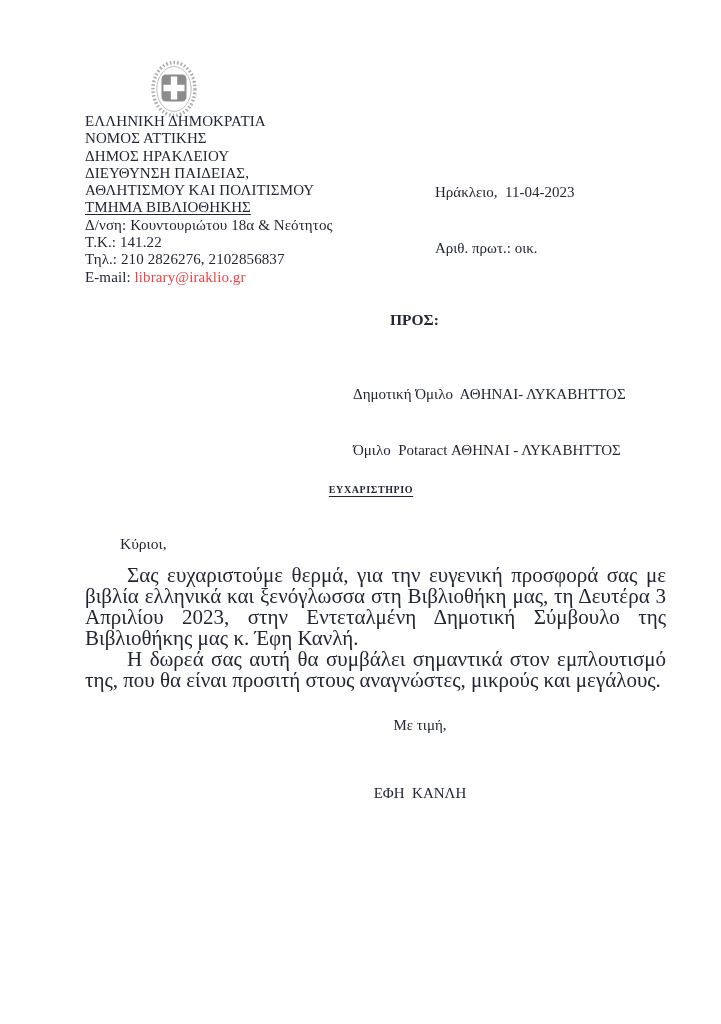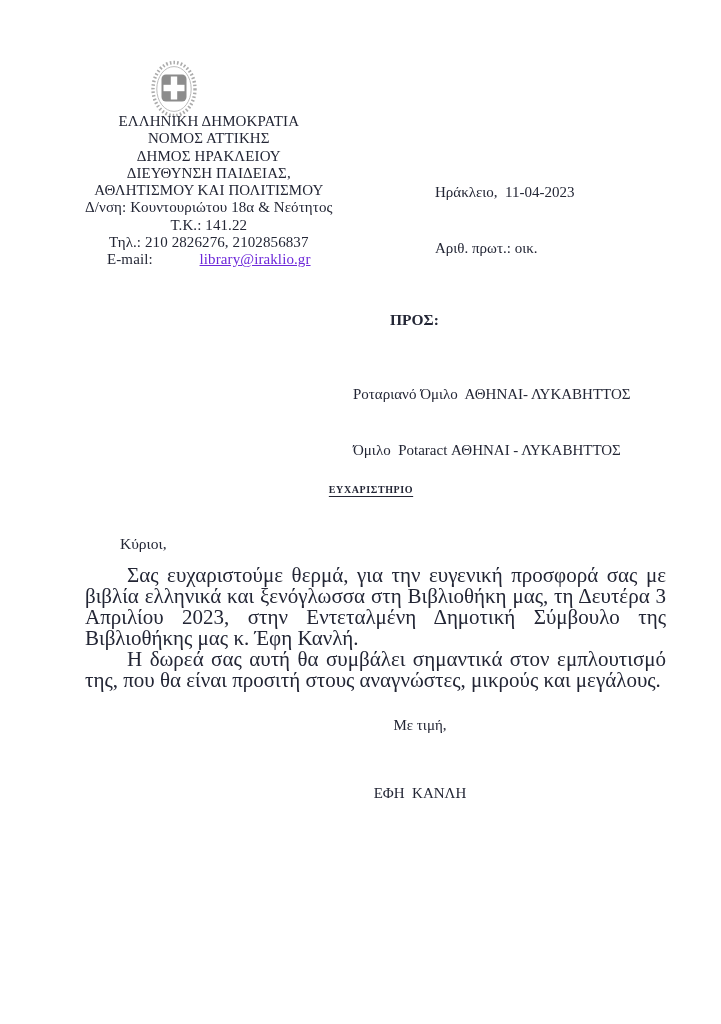--- a/index.html
+++ b/index.html
@@ -13,24 +13,24 @@
   }
   .page { position: absolute; inset: 0; background: #ffffff; }
 
   .emblem { position: absolute; left: 150px; top: 60px; width: 48px; height: 58px; }
 
   .letterhead {
     position: absolute; left: 85px; top: 113px;
     font-size: 15px; line-height: 17.3px;
     letter-spacing: 0.1px;
   }
-  .lh-line { white-space: pre-wrap; text-align: center; }
+  .lh-line { white-space: pre-wrap; }
   .underlined { text-decoration: underline; text-underline-offset: 2px; }
   .email {
-    color: #6d28d9; text-decoration: underline; cursor: pointer; margin-left: 43px;
+    color: #ef4444; cursor: pointer;
   }
 
   .refblock {
     position: absolute; left: 435px; top: 146px;
     font-size: 15px; line-height: 18.5px;
     white-space: pre-wrap;
   }
 
   .to-label {
     position: absolute; left: 390px; top: 311px;
@@ -84,35 +84,36 @@
     <rect x="20.8" y="16.5" width="6.4" height="23" fill="#ffffff"></rect>
     <rect x="13.5" y="24.8" width="21" height="6.4" fill="#ffffff"></rect>
   </svg>
 
   <div class="letterhead">
     <div class="lh-line">ΕΛΛΗΝΙΚΗ ΔΗΜΟΚΡΑΤΙΑ</div>
     <div class="lh-line">ΝΟΜΟΣ ΑΤΤΙΚΗΣ</div>
     <div class="lh-line">ΔΗΜΟΣ ΗΡΑΚΛΕΙΟΥ</div>
     <div class="lh-line">ΔΙΕΥΘΥΝΣΗ ΠΑΙΔΕΙΑΣ,</div>
     <div class="lh-line">ΑΘΛΗΤΙΣΜΟΥ ΚΑΙ ΠΟΛΙΤΙΣΜΟΥ</div>
+    <div class="lh-line"><span class="underlined">ΤΜΗΜΑ ΒΙΒΛΙΟΘΗΚΗΣ</span></div>
     <div class="lh-line">Δ/νση: Κουντουριώτου 18α &amp; Νεότητος</div>
     <div class="lh-line">Τ.Κ.: 141.22</div>
     <div class="lh-line">Τηλ.: 210 2826276, 2102856837</div>
     <div class="lh-line"><span>E-mail: </span><a class="email">library@iraklio.gr</a></div>
   </div>
 
   <div class="refblock">
     <div>Ηράκλειο,  11-04-2023</div>
     <div>Αριθ. πρωτ.: οικ.</div>
   </div>
 
   <div class="to-label">ΠΡΟΣ:</div>
 
   <div class="recipients">
-    <div>Ροταριανό Όμιλο  ΑΘΗΝΑΙ- ΛΥΚΑΒΗΤΤΟΣ</div>
+    <div>Δημοτική Όμιλο  ΑΘΗΝΑΙ- ΛΥΚΑΒΗΤΤΟΣ</div>
     <div>Όμιλο  Potaract ΑΘΗΝΑΙ - ΛΥΚΑΒΗΤΤΟΣ</div>
   </div>
 
   <div class="title-wrap">
     <span class="doc-title">ΕΥΧΑΡΙΣΤΗΡΙΟ</span>
   </div>
 
   <div class="salutation">Κύριοι,</div>
 
   <div class="letter-body">

